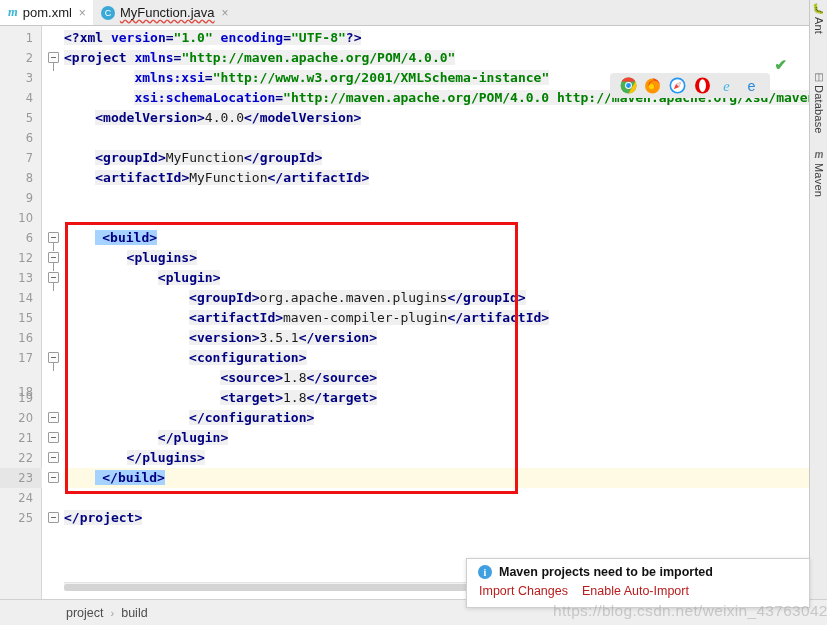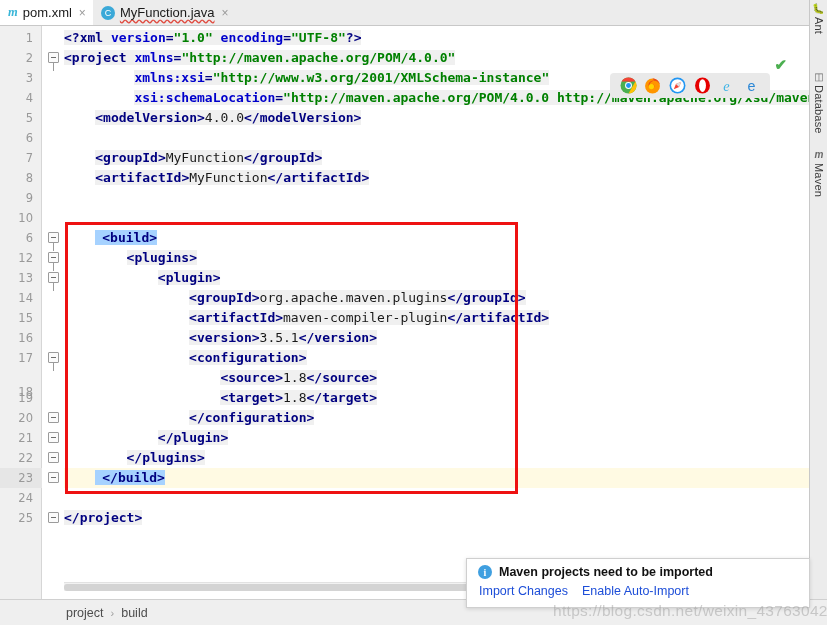--- a/index.html
+++ b/index.html
@@ -190,21 +190,21 @@
     background: #3f9fe0; color: #fff;
     font-size: 10px; font-weight: bold;
     display: flex; align-items: center; justify-content: center;
     font-family: "Liberation Serif", serif;
   }
   .popup .plinks {
     margin-top: 5px; margin-left: 1px;
     display: flex; gap: 14px;
   }
   .popup .plink {
-    font-size: 12.5px; color: #1d4ed8; cursor: pointer;
+    font-size: 12.5px; color: #b91c1c; cursor: pointer;
   }
 
   
   .watermark {
     position: absolute; left: 553px; top: 602px;
     font-size: 15.5px; color: rgba(150,150,150,0.45);
     letter-spacing: 0.3px; white-space: nowrap;
     z-index: 50; pointer-events: none;
     font-family: "Liberation Sans", sans-serif;
   }

